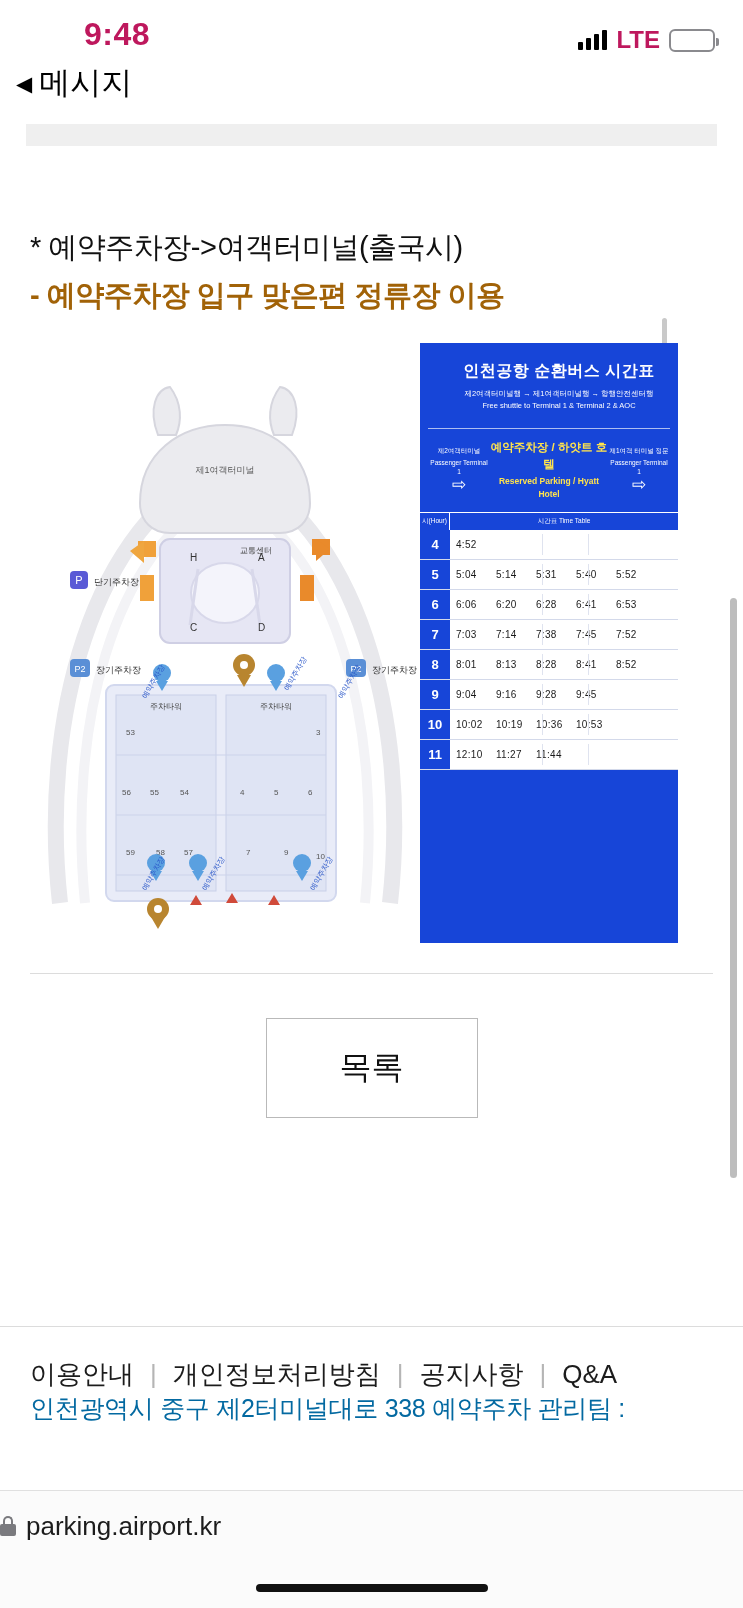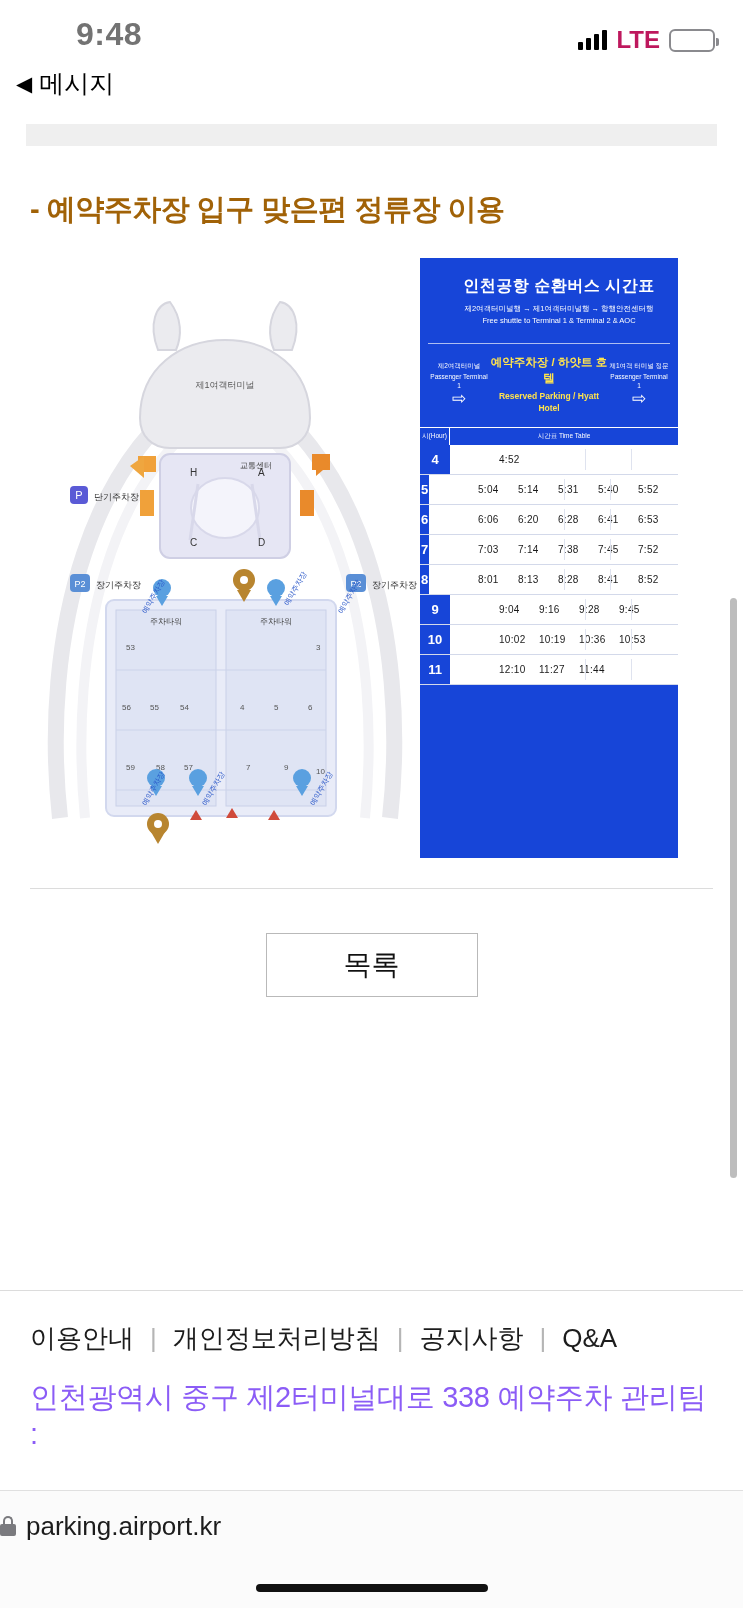--- a/index.html
+++ b/index.html
@@ -17,25 +17,25 @@
     background: #ffffff;
   }
 
   
   .statusbar {
     position: relative;
     height: 62px;
   }
   .status-time {
     position: absolute;
-    left: 76px; top: 16px;
+    left: 84px; top: 16px;
     font-size: 32px;
     font-weight: 600;
     letter-spacing: 0.5px;
-    color: #737373;
+    color: #be185d;
   }
   .status-right {
     position: absolute;
     right: 28px; top: 26px;
     display: flex;
     align-items: center;
     gap: 9px;
   }
   .signal-bars { display: flex; align-items: flex-end; gap: 3px; height: 20px; }
   .signal-bars i { width: 5px; background: #000; border-radius: 1px; display: block; }
@@ -72,21 +72,21 @@
     padding-left: 16px;
     display: flex;
     align-items: center;
     gap: 7px;
   }
   .back-caret {
     font-size: 21px;
     color: #000;
     line-height: 1;
   }
-  .back-label { font-size: 25px; color: #000; }
+  .back-label { font-size: 31px; color: #000; }
 
   
   .page {
     position: relative;
     padding-top: 20px;
   }
   .gray-strip {
     margin: 0 26px;
     height: 22px;
     background: #efefef;
@@ -236,21 +236,20 @@
   }
   .tt-times {
     flex: 1;
     position: relative;
     display: flex;
     align-items: center;
     padding-left: 6px;
     font-size: 10px;
     color: #1a1a1a;
     letter-spacing: 0.3px;
-    margin-left: 43px;
   }
   .tt-times span { display: inline-block; width: 40px; }
   .tt-times::before,
   .tt-times::after {
     content: "";
     position: absolute;
     top: 4px; bottom: 4px;
     width: 1px;
     background: #dfe3ef;
   }
@@ -263,54 +262,53 @@
   }
 
   
   .list-btn-wrap {
     margin-top: 44px;
     display: flex;
     justify-content: center;
   }
   .list-btn {
     width: 212px;
-    height: 64px;
+    height: 100px;
     border: 1px solid #b9b9b9;
     background: #fff;
-    font-size: 28px;
+    font-size: 32px;
     color: #111;
     font-family: "Liberation Sans", sans-serif;
     cursor: pointer;
   }
 
   
   .footer {
     position: absolute;
     left: 0; right: 0;
-    top: 1290px;
+    top: 1326px;
     border-top: 1px solid #dcdcdc;
     padding: 30px 30px 0 30px;
     background: #fff;
   }
   .footer-links {
     display: flex;
     align-items: center;
     font-size: 26px;
     color: #1c1c1c;
     gap: 0;
   }
   .footer-links a { color: #1c1c1c; text-decoration: none; }
   .footer-links .sep {
     color: #b5b5b5;
     padding: 0 16px;
   }
   .footer-addr {
-    margin-top: 22px;
-    font-size: 29px;
-    color: #8b5cf6;
+    font-size: 25px;
+    color: #0369a1;
     letter-spacing: -0.3px;
   }
 
   
   .browser-bar {
     position: absolute;
     left: 0; right: 0;
     bottom: 0;
     height: 118px;
     background: #fbfbfb;
@@ -380,20 +378,21 @@
 
   <div class="page">
     <div class="gray-strip"></div>
 
     <div class="content">
 
       <div class="inner-scroll-a"></div>
       <div class="inner-scroll-b"></div>
 
 
+      <div class="para-black">* 예약주차장-&gt;여객터미널(출국시)</div>
       <div class="para-blue">- 예약주차장 입구 맞은편 정류장 이용</div>
 
       <div class="figure-wrap">
 
         <div class="map">
           <svg width="390" height="600" viewBox="0 0 390 600" xmlns="http://www.w3.org/2000/svg">
             <rect x="0" y="0" width="390" height="600" fill="#ffffff"></rect>
 
             <path d="M30 560 C10 380 60 180 195 120 C330 180 380 380 360 560" fill="none" stroke="#e8e8ec" stroke-width="16"></path>
             <path d="M55 560 C38 390 80 205 195 150 C310 205 352 390 335 560" fill="none" stroke="#f3f3f6" stroke-width="10"></path>

